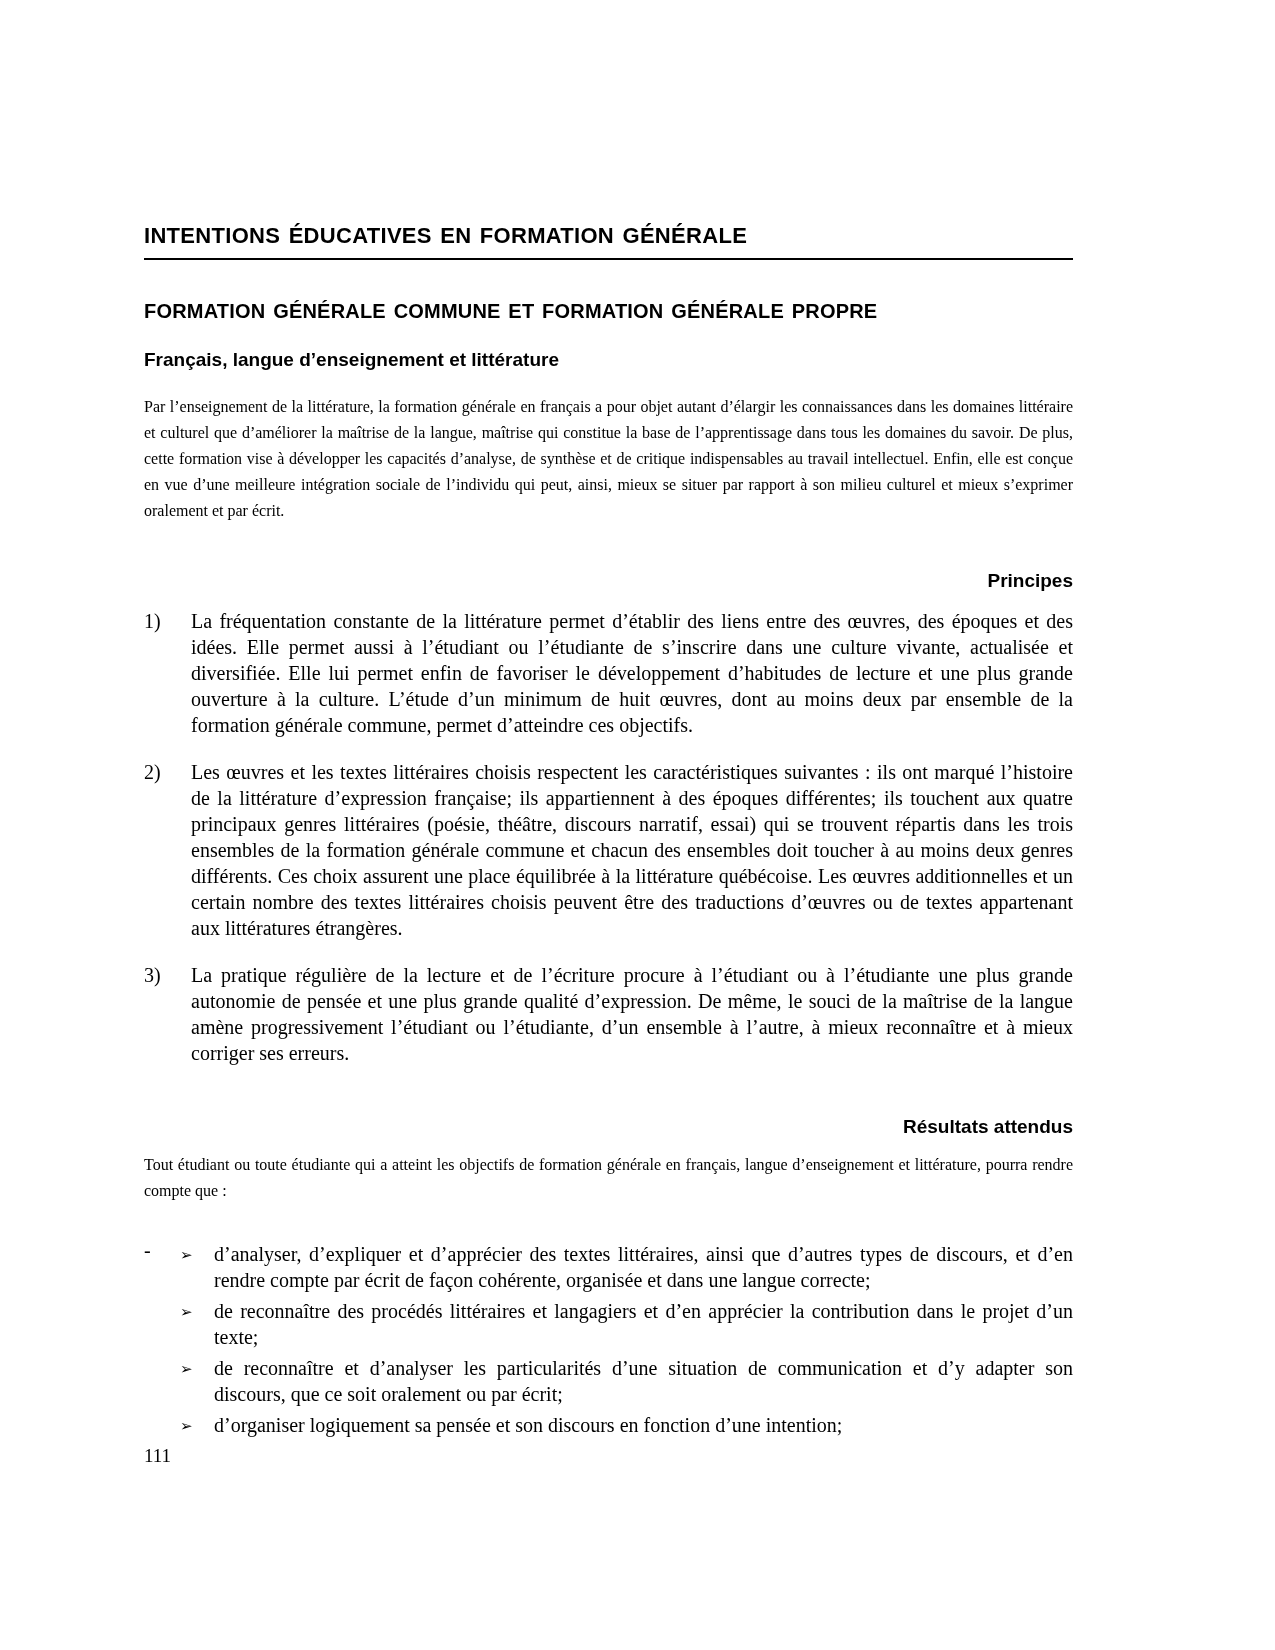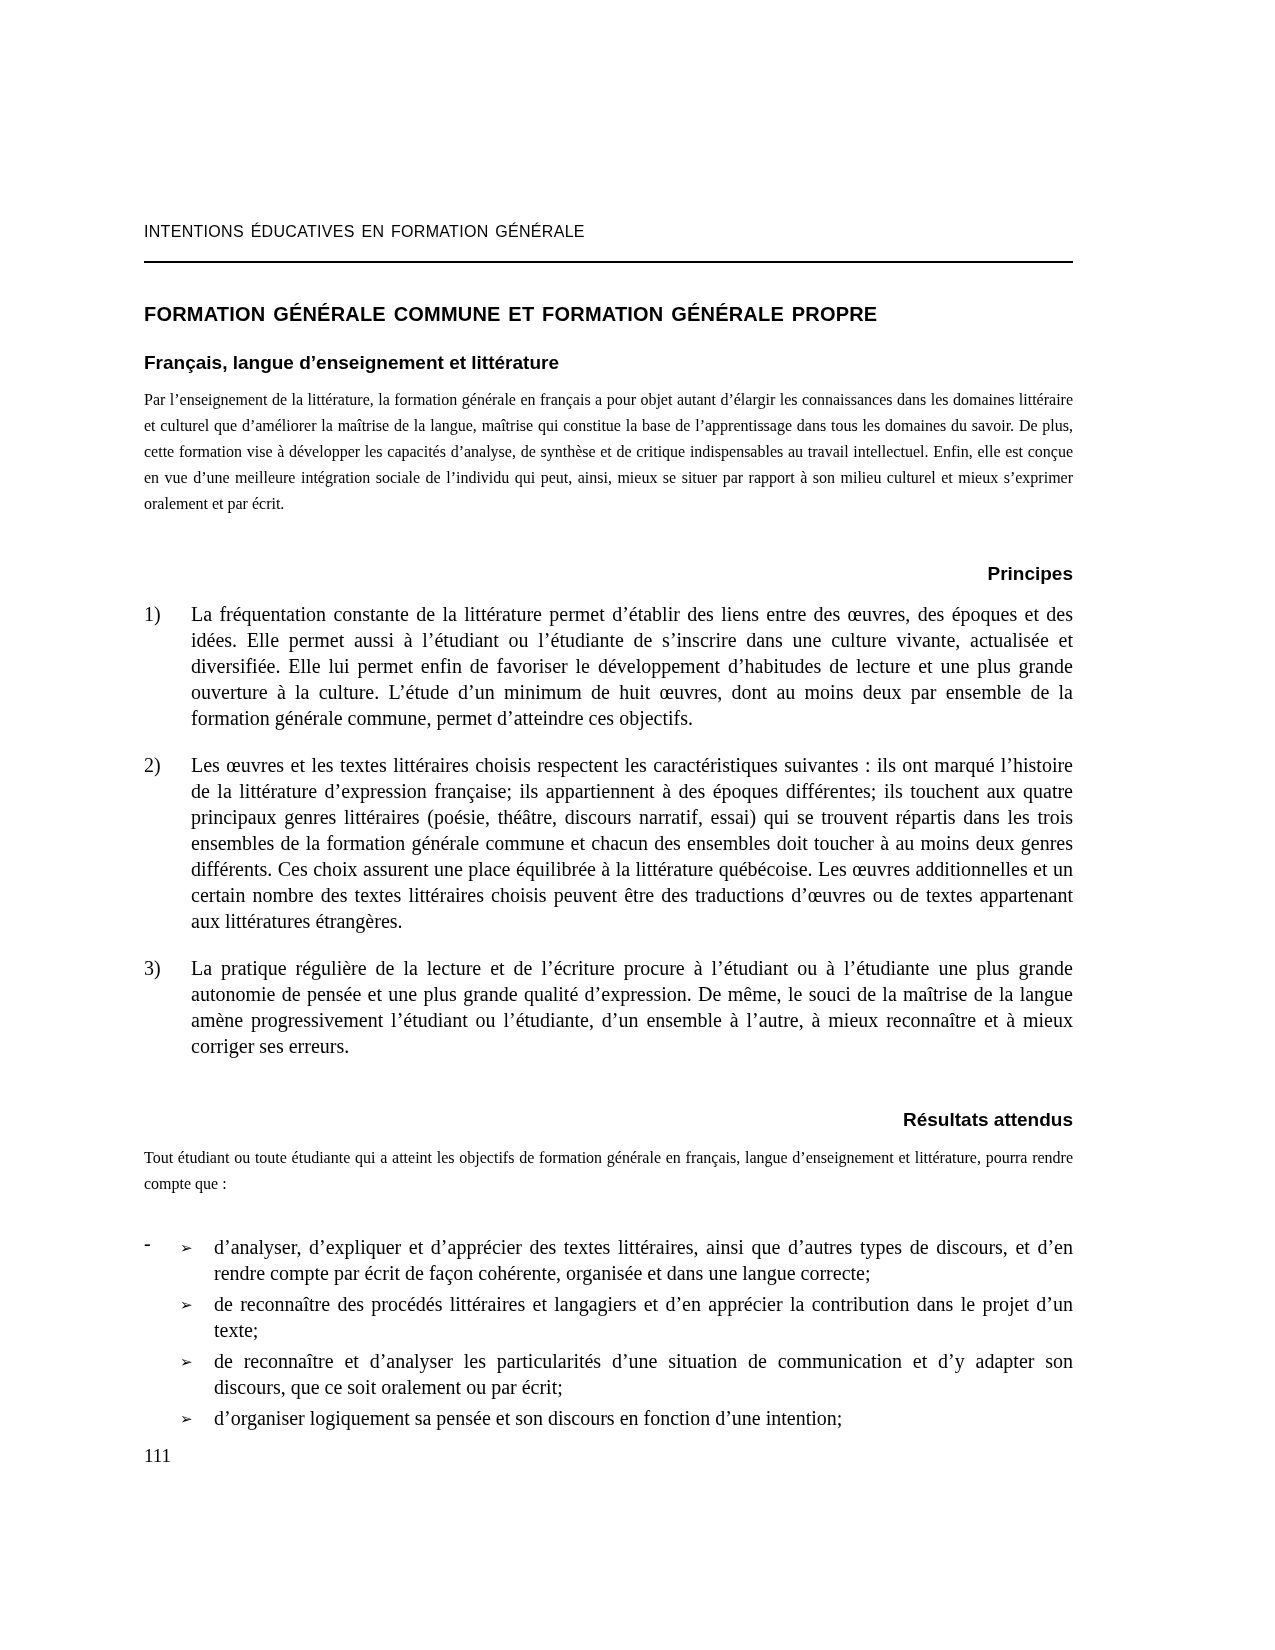--- a/index.html
+++ b/index.html
@@ -11,41 +11,41 @@
     position: relative;
   }
   .page {
     position: relative;
     width: 1275px; height: 1650px;
     padding: 223px 202px 0 144px;
   }
 
   .doc-title {
     font-family: "Liberation Sans", sans-serif;
-    font-weight: normal;
-    font-size: 16px;
+    font-weight: bold;
+    font-size: 22px;
     letter-spacing: 0.3px;
-    padding-bottom: 20px;
+    padding-bottom: 9px;
     border-bottom: 2px solid #000;
     margin-bottom: 40px;
     word-spacing: 2px;
   }
   .heading1 {
     font-family: "Liberation Sans", sans-serif;
     font-weight: bold;
     font-size: 20px;
     letter-spacing: 0.2px;
     margin-bottom: 26px;
     word-spacing: 2px;
   }
   .subheading {
     font-family: "Liberation Sans", sans-serif;
     font-weight: bold;
     font-size: 19px;
-    margin-bottom: 13px;
+    margin-bottom: 23px;
   }
   .bodytext {
     font-size: 16px;
     line-height: 26px;
     text-align: justify;
   }
   .para-intro { margin-bottom: 46px; }
 
   .section-heading {
     font-family: "Liberation Sans", sans-serif;

